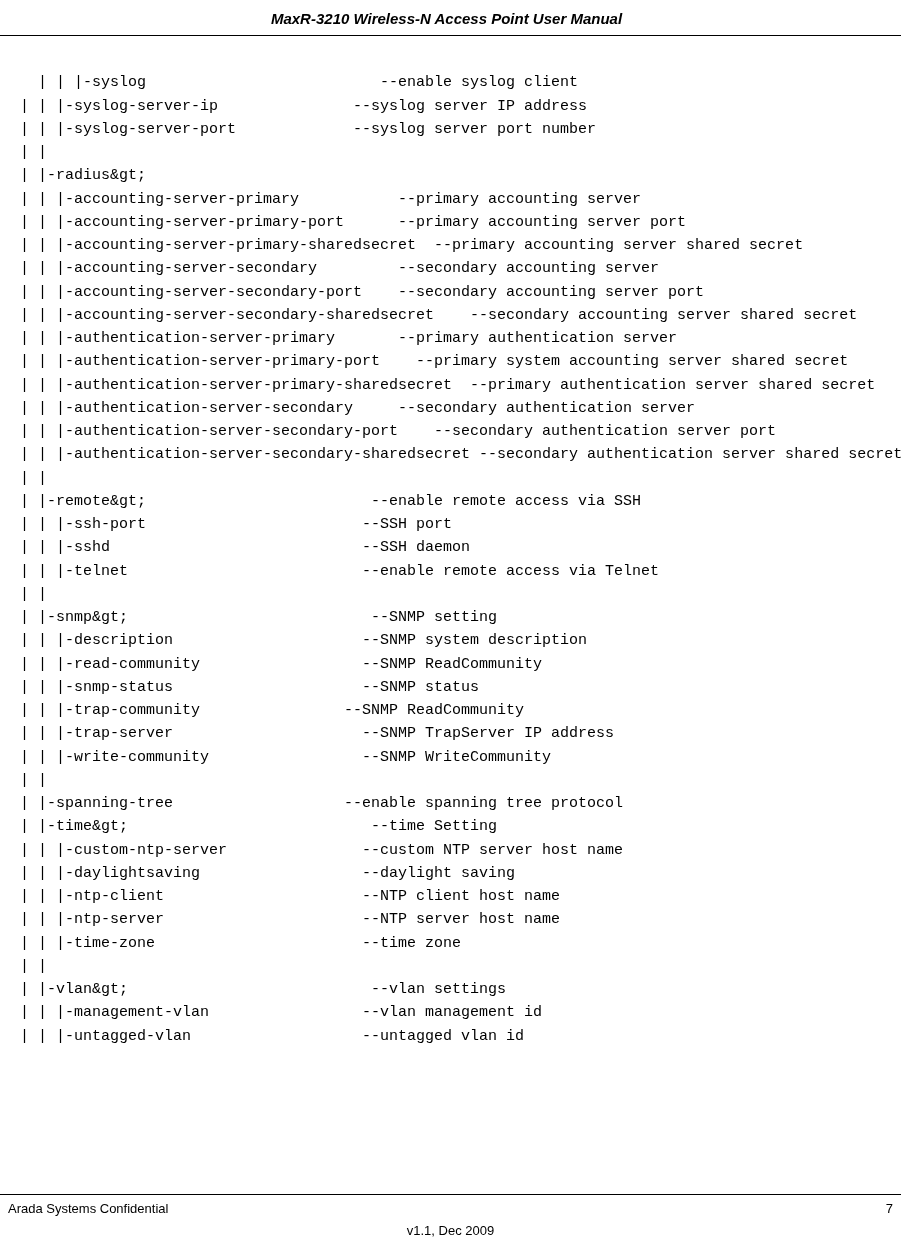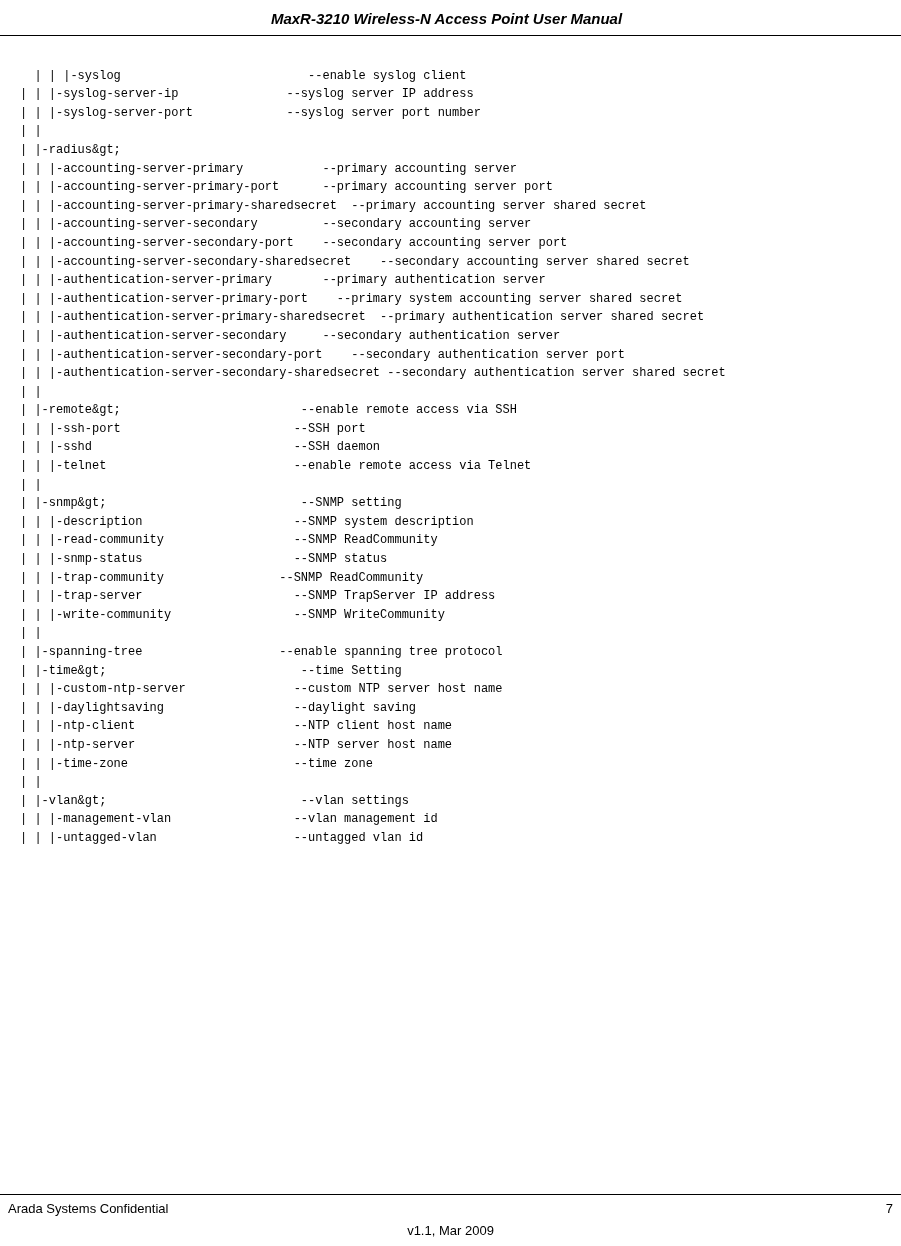--- a/index.html
+++ b/index.html
@@ -25,21 +25,21 @@
       font-style: italic;
       font-weight: bold;
       padding: 10px 20px 8px 12px;
       border-bottom: 1px solid #000;
       margin-bottom: 8px;
     }
 
     .content {
       padding: 4px 21px 40px 20px;
       white-space: pre;
-      font-size: 12px;
+      font-size: 15px;
       line-height: 1.55;
     }
 
     .page-footer {
       position: absolute;
       bottom: 30px;
       left: 0;
       right: 0;
       display: flex;
       justify-content: space-between;
@@ -111,14 +111,14 @@
 | | |-management-vlan                 --vlan management id
 | | |-untagged-vlan                   --untagged vlan id</span>
 </div>
 
 <div class="page-footer">
   <span>Arada Systems Confidential</span>
   <span>7</span>
 </div>
 
 <div class="footer-center">
-  <span>v1.1, Mar 2009</span>
+  <span>v1.1, Dec 2009</span>
 </div>
 
 </body></html>

